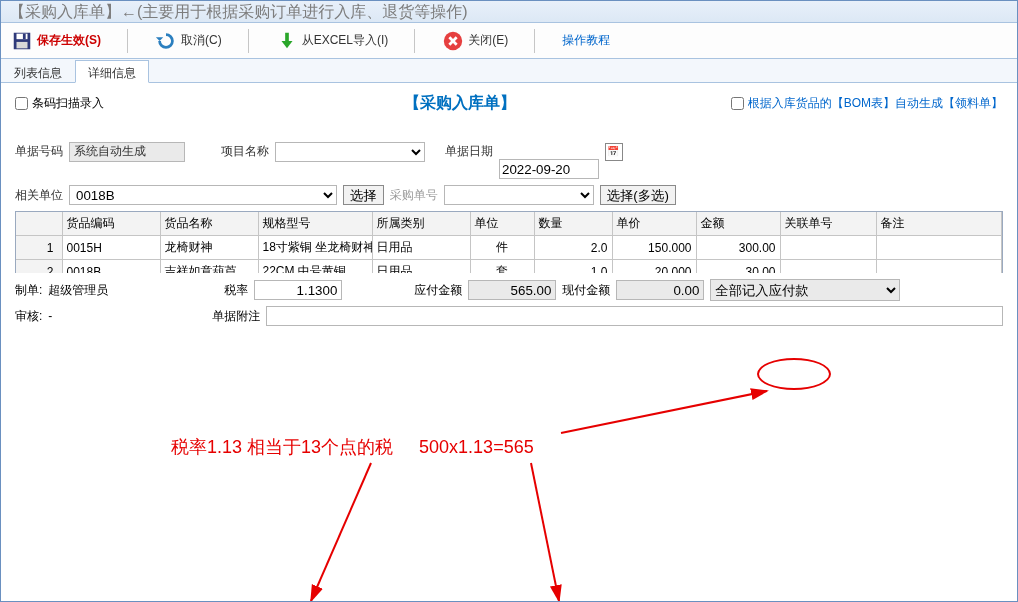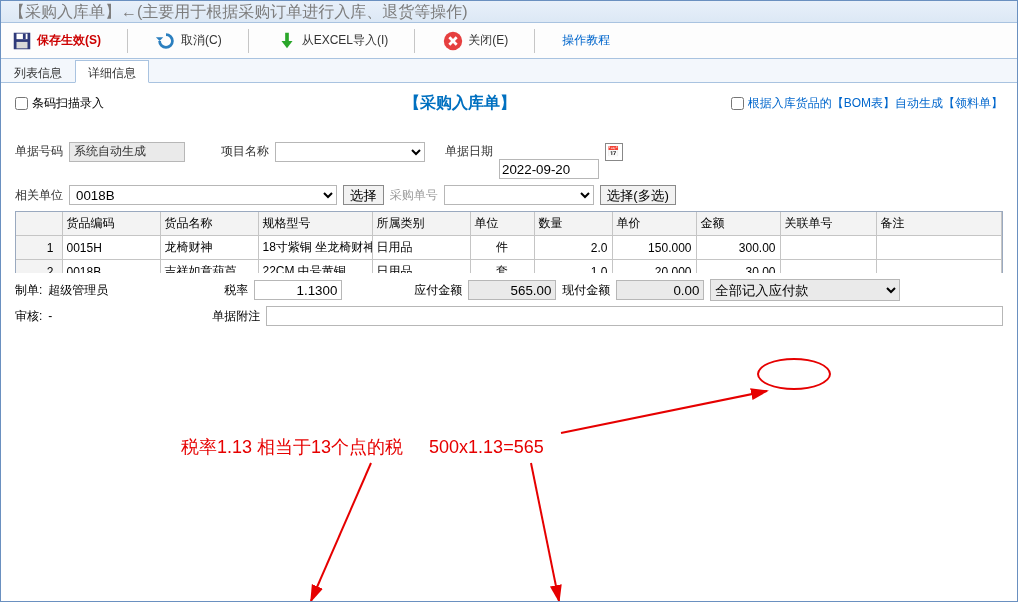--- a/index.html
+++ b/index.html
@@ -41,21 +41,21 @@
     .grid table { width: 100%; border-collapse: collapse; table-layout: fixed; }
     .grid th, .grid td { border-right: 1px solid #c5c5c5; border-bottom: 1px solid #c5c5c5; padding: 3px 4px; font-size: 12px; font-weight: normal; height: 22px; overflow: hidden; white-space: nowrap; }
     .grid th { background: #f3f3f3; text-align: left; }
     .grid .rownum { text-align: right; padding-right: 8px; background: #f3f3f3; }
     .num { text-align: right; }
     .ctr { text-align: center; }
     .phrow { color: #7a7a7a; }
     .newicon { color: #333; font-family: monospace; padding-left: 4px; }
     .phrow td { background: #f6f6f6; }
 
-    .annot { position: absolute; left: 180px; top: 352px; color: #e60000; font-size: 18px; white-space: nowrap; pointer-events: none; }
+    .annot { position: absolute; left: 170px; top: 352px; color: #e60000; font-size: 18px; white-space: nowrap; pointer-events: none; }
     .annot .calc { margin-left: 26px; }
     .ellipse { position: absolute; border: 2px solid #e60000; border-radius: 50%; pointer-events: none; }
     .arrow-svg { position: absolute; pointer-events: none; }
 
     .footer { position: absolute; left: 0; right: 0; bottom: 0; padding: 6px 14px 8px; background: #fff; }
     .frow { display: flex; align-items: center; gap: 6px; margin-bottom: 4px; height: 22px; }
     .fval { border: 1px solid #b7b7b7; height: 20px; padding: 0 4px; text-align: right; width: 88px; }
     .fval.gray { background: #eaeaea; }
     select.pay { height: 22px; width: 190px; background: #eaeaea; border: 1px solid #b7b7b7; }
   </style>

